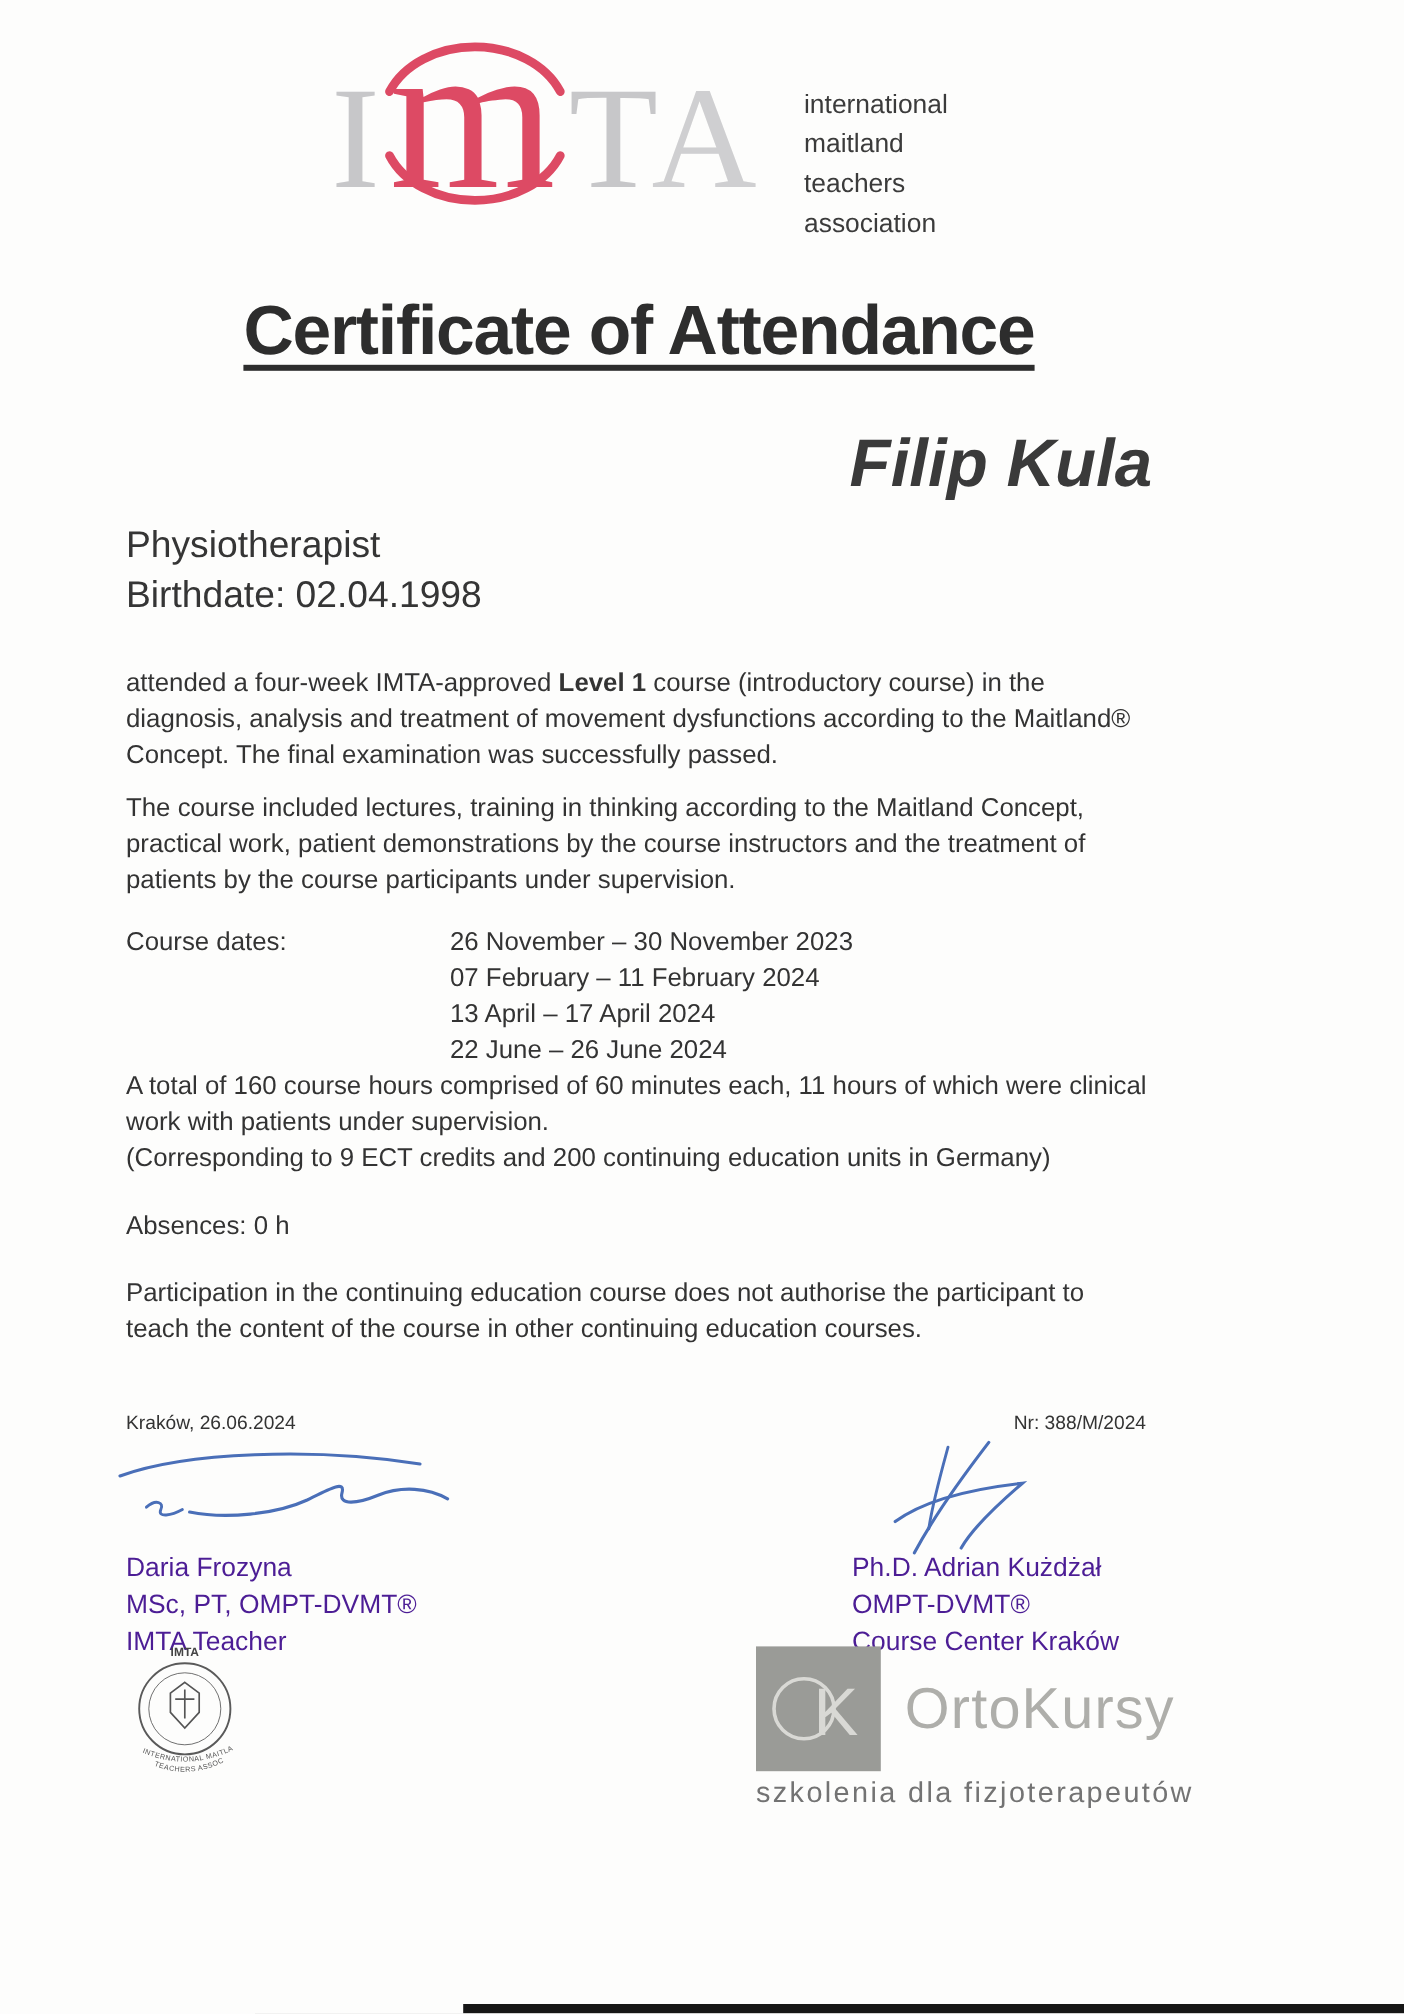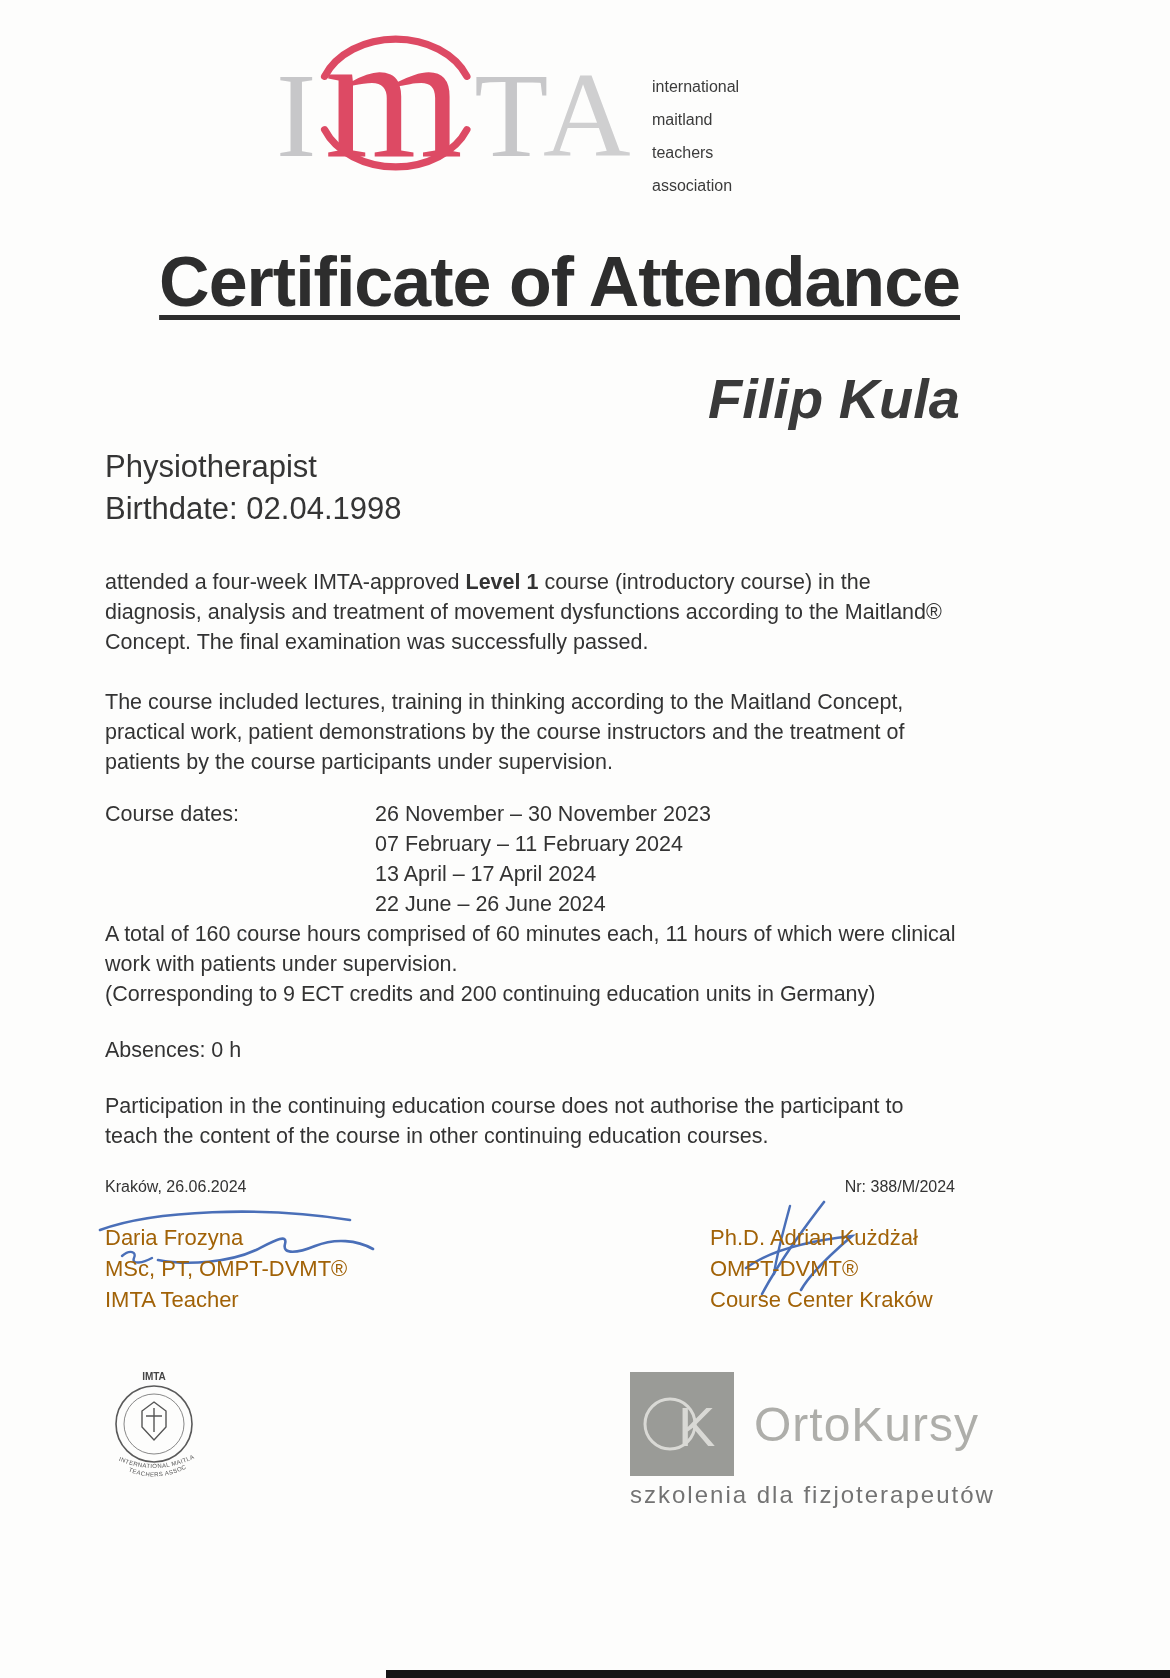--- a/index.html
+++ b/index.html
@@ -7,52 +7,52 @@
   body { font-family:"Liberation Sans", sans-serif; }
   .page {
     position:relative; width:1170px; height:1678px; margin:0 auto;
     background:#fdfdfc; color:#333; overflow:hidden;
   }
 
   
   .logo-row { display:flex; align-items:flex-start; padding-top:26px; margin-left:268px; }
   .logo-mark { display:block; }
   .logo-letter { font-family:"Liberation Serif", serif; }
-  .logo-tagline { margin-left:4px; padding-top:44px; font-size:16px; line-height:33px; color:#3b3b3b; }
+  .logo-tagline { margin-left:22px; padding-top:44px; font-size:22px; line-height:33px; color:#3b3b3b; }
 
   
   .content { padding-left:105px; width:960px; }
   .cert-title {
-    margin-top:40px; text-align:right; font-size:70px; font-weight:700; color:#2d2d2d;
+    margin-top:40px; text-align:center; font-size:58px; font-weight:700; color:#2d2d2d;
     text-decoration:underline; text-decoration-thickness:5px; text-underline-offset:9px;
     letter-spacing:-1px;
   }
   .recipient-name { margin-top:44px; text-align:right; font-size:56px; font-weight:700; font-style:italic; color:#3a3a3a; }
   .recipient-sub { margin-top:18px; text-align:left; font-size:31px; color:#353535; }
   .recipient-sub + .recipient-sub { margin-top:6px; }
 
   
   .body-text { width:852px; font-size:21.5px; line-height:30px; color:#333; }
   .p1 { margin-top:40px; }
-  .p2 { margin-top:30px; }
+  .p2 { margin-top:14px; }
   .dates-row { display:flex; margin-top:22px; }
   .dates-label { width:270px; flex:0 0 270px; }
   .dates-list div { line-height:30px; }
   .p3 { }
   .absences { margin-top:26px; }
   .p4 { margin-top:26px; }
 
   
   .footer-row {
     position:absolute; top:1178px; left:105px; width:850px;
     display:flex; justify-content:space-between; font-size:16px; color:#333;
   }
   .sig-left { position:absolute; left:92px; top:1206px; }
   .sig-right { position:absolute; left:728px; top:1198px; }
-  .signer { position:absolute; top:1222px; font-size:22px; line-height:31px; color:#a16207; }
+  .signer { position:absolute; top:1290px; font-size:22px; line-height:31px; color:#4c1d95; }
   .signer-left { left:105px; }
   .signer-right { left:710px; }
 
   .seal { position:absolute; left:103px; top:1370px; }
 
   .ortokursy { position:absolute; left:630px; top:1372px; width:370px; }
   .ok-row { display:flex; align-items:center; }
   .ok-square { width:104px; height:104px; background:#9a9b97; flex:0 0 104px; }
   .ok-name { margin-left:20px; font-size:48px; color:#aeaeaa; letter-spacing:1px; }
   .ok-tagline { margin-top:5px; font-size:24px; color:#737373; letter-spacing:2px; }

